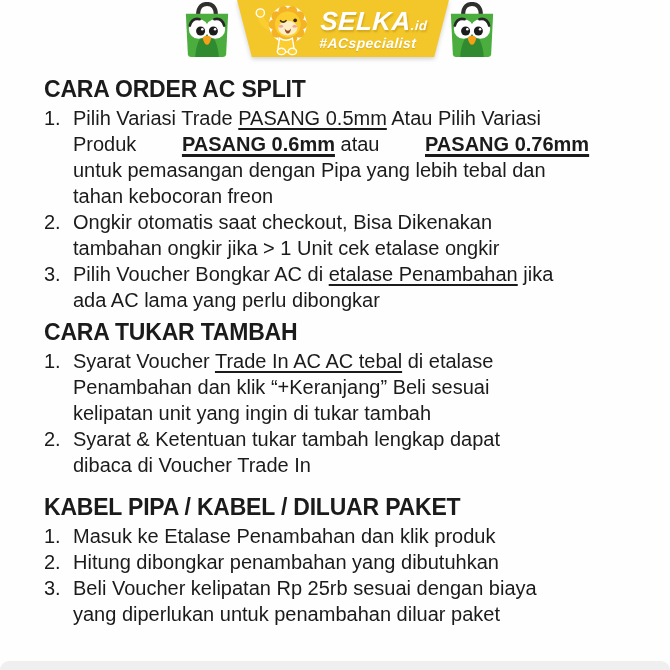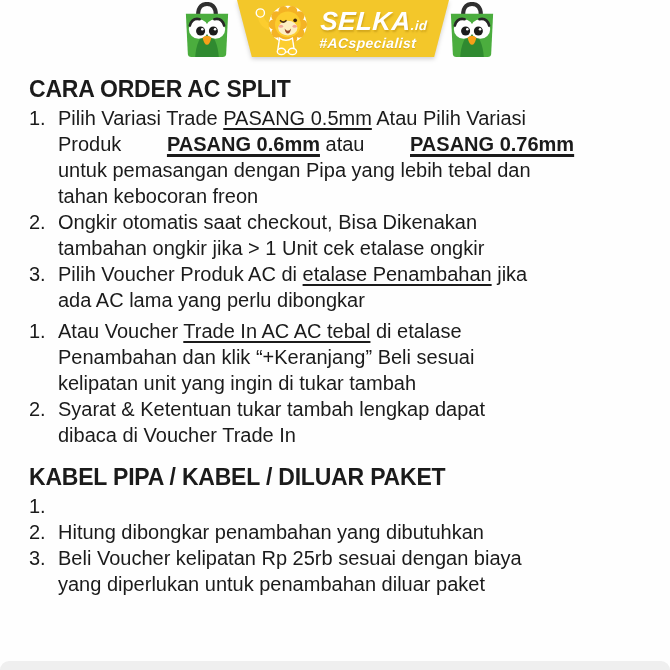--- a/index.html
+++ b/index.html
@@ -32,21 +32,21 @@
     white-space:nowrap;
   }
   .brand-suffix { font-size:13px; font-weight:bold; }
   .tagline {
     font-size:14px; font-weight:bold; letter-spacing:0.4px; margin-top:2px;
     text-shadow:0 1px 1px rgba(150,105,0,0.3);
     white-space:nowrap;
   }
 
   
-  main { padding:17px 26px 0 29px; font-size:20px; line-height:26px; }
+  main { padding:17px 26px 0 44px; font-size:20px; line-height:26px; }
   h2 {
     font-size:23px; line-height:28px; margin:0 0 2px 0;
     letter-spacing:-0.2px; font-weight:bold;
   }
   section.sec2 { margin-top:5px; }
   section.sec3 { margin-top:15px; }
   ol { list-style:none; margin:0; padding:0; }
   li { display:flex; }
   .num { width:29px; flex-shrink:0; }
   .content { white-space:pre-wrap; flex:1; }
@@ -148,46 +148,48 @@
 untuk pemasangan dengan Pipa yang lebih tebal dan
 tahan kebocoran freon</span></span>
           </li>
           <li>
             <span class="num">2.</span>
             <span class="content"><span class="">Ongkir otomatis saat checkout, Bisa Dikenakan
 tambahan ongkir jika &gt; 1 Unit cek etalase ongkir</span></span>
           </li>
           <li>
             <span class="num">3.</span>
-            <span class="content"><span class="">Pilih Voucher Produk AC di </span><span class="seg-u">etalase Penambahan</span><span class=""> jika
+            <span class="content"><span class="">Pilih Voucher Bongkar AC di </span><span class="seg-u">etalase Penambahan</span><span class=""> jika
 ada AC lama yang perlu dibongkar</span></span>
           </li>
         </ol>
       </section>
       <section class="sec sec2">
+        <h2>CARA TUKAR TAMBAH</h2>
         <ol>
           <li>
             <span class="num">1.</span>
-            <span class="content"><span class="">Atau Voucher </span><span class="seg-u">Trade In AC AC tebal</span><span class=""> di etalase
+            <span class="content"><span class="">Syarat Voucher </span><span class="seg-u">Trade In AC AC tebal</span><span class=""> di etalase
 Penambahan dan klik “+Keranjang” Beli sesuai
 kelipatan unit yang ingin di tukar tambah</span></span>
           </li>
           <li>
             <span class="num">2.</span>
             <span class="content"><span class="">Syarat &amp; Ketentuan tukar tambah lengkap dapat
 dibaca di Voucher Trade In</span></span>
           </li>
         </ol>
       </section>
       <section class="sec sec3">
         <h2>KABEL PIPA / KABEL / DILUAR PAKET</h2>
         <ol>
           <li>
             <span class="num">1.</span>
-            <span class="content"></span>
+            <span class="content"><span class="">Masuk ke Etalase Penambahan dan klik produk
+</span></span>
           </li>
           <li>
             <span class="num">2.</span>
             <span class="content"><span class="">Hitung dibongkar penambahan yang dibutuhkan</span></span>
           </li>
           <li>
             <span class="num">3.</span>
             <span class="content"><span class="">Beli Voucher kelipatan Rp 25rb sesuai dengan biaya
 yang diperlukan untuk penambahan diluar paket</span></span>
           </li>

